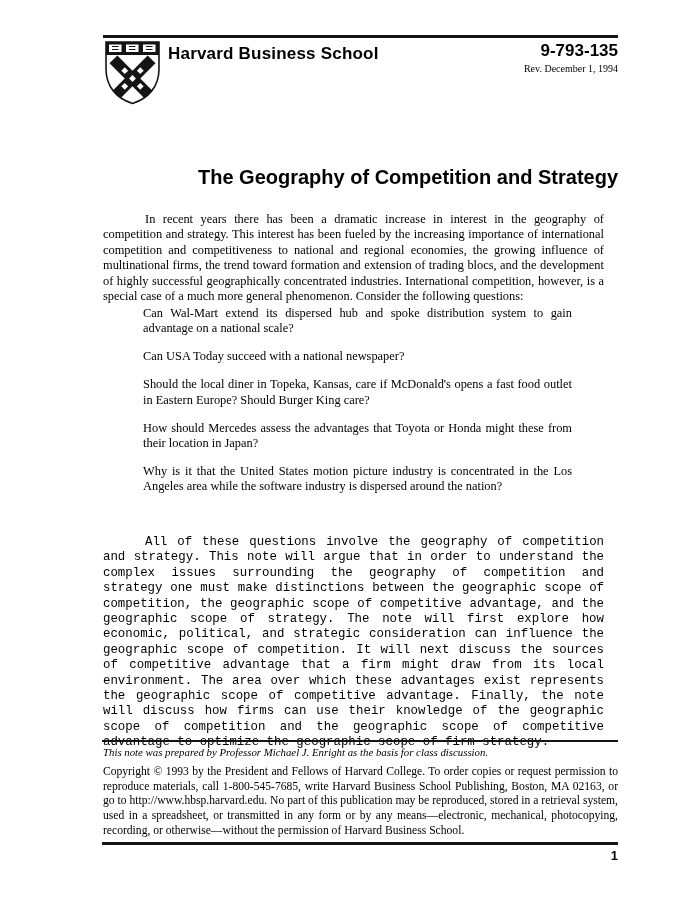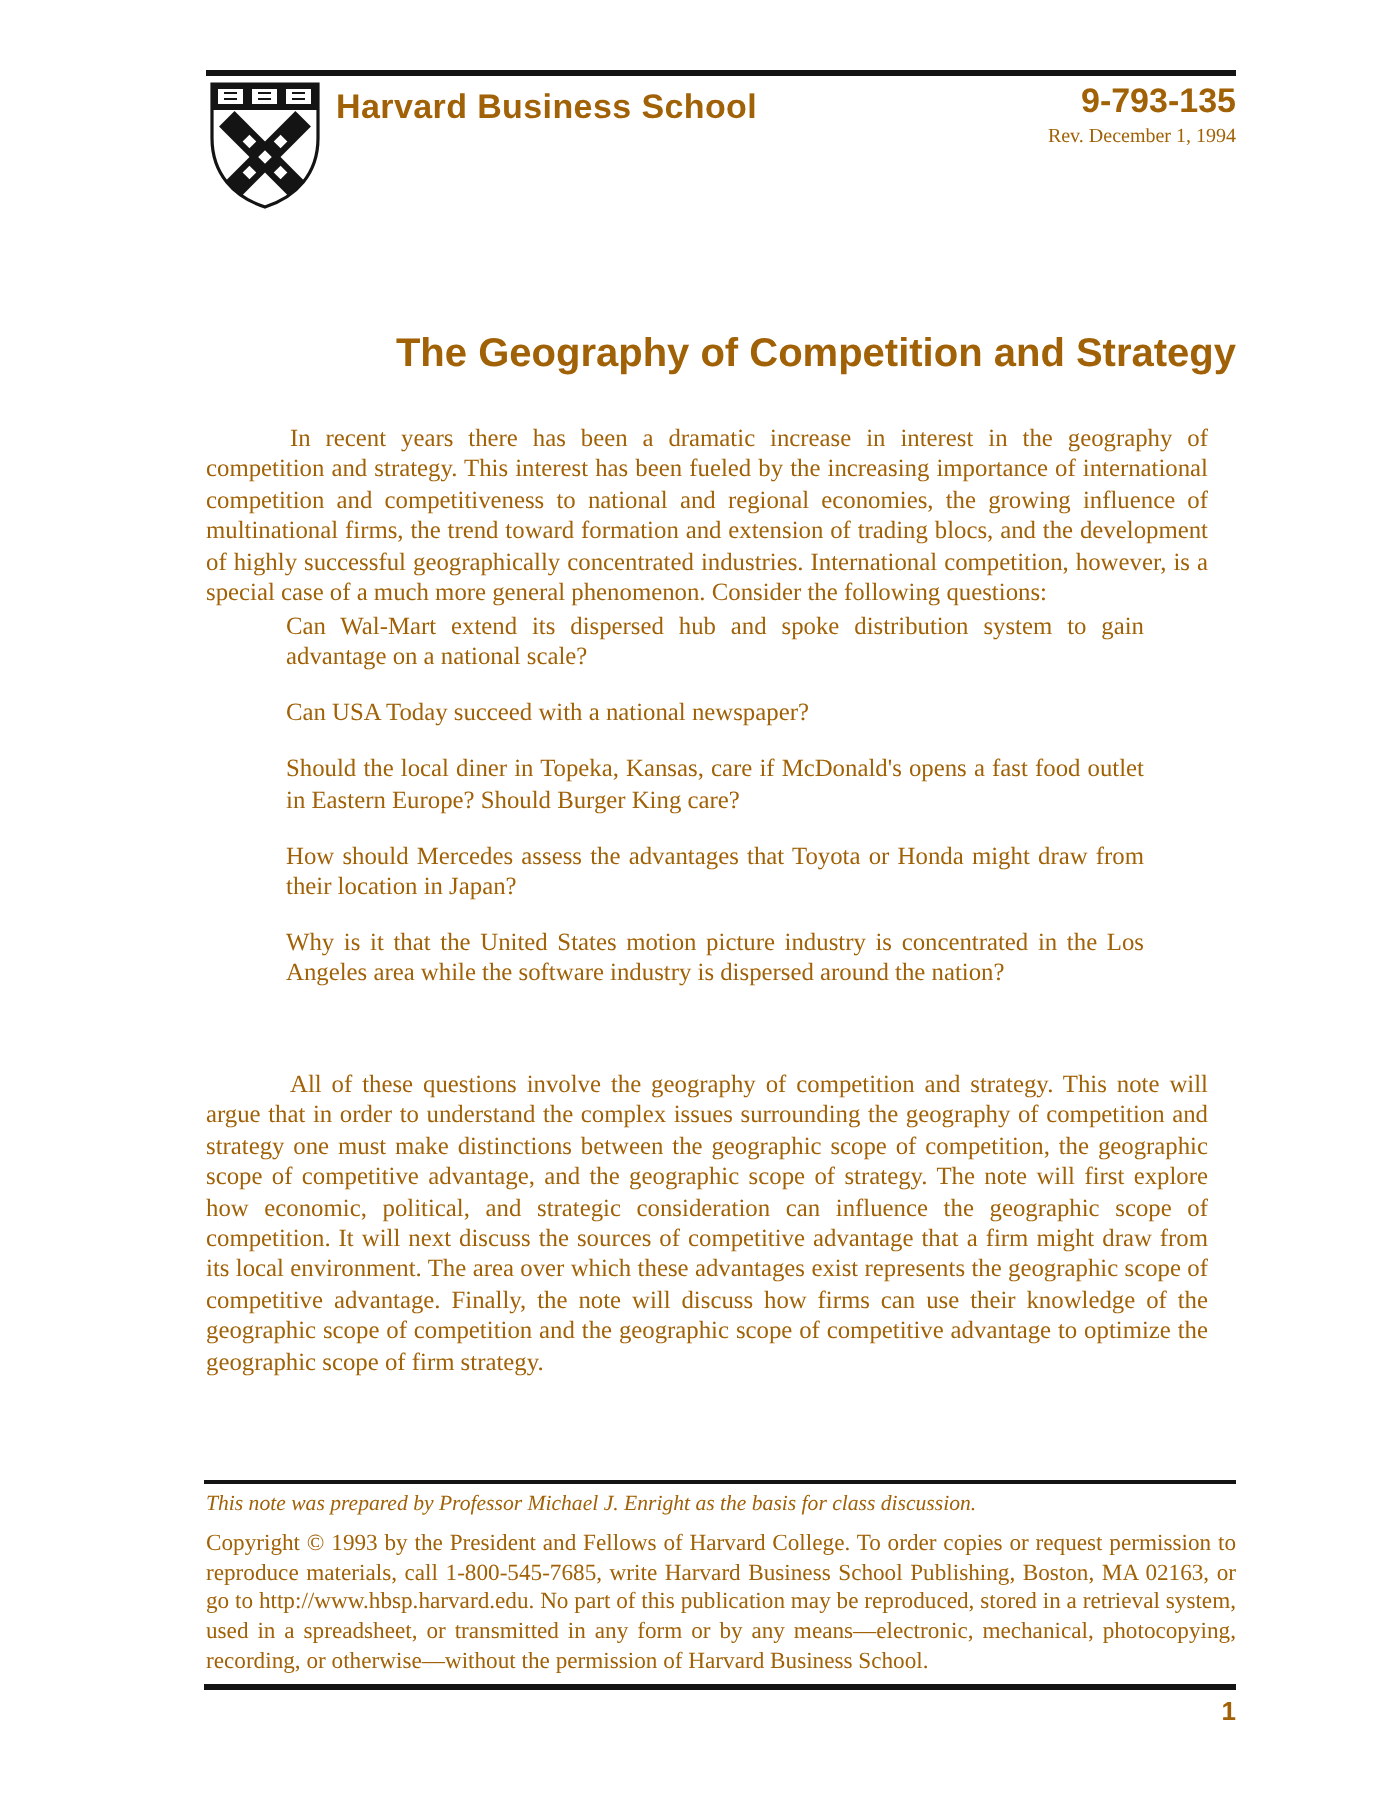--- a/index.html
+++ b/index.html
@@ -1,32 +1,32 @@
 <!DOCTYPE html>
 <html><head>
 <meta charset="utf-8">
 <style>
   html,body{margin:0;padding:0;background:#ffffff;}
-  .page{position:relative;width:700px;height:906px;background:#fff;color:#a16207;
+  .page{position:relative;width:700px;height:906px;background:#fff;color:#000000;
         font-family:"Liberation Serif",serif;overflow:hidden;}
   .abs{position:absolute;}
   .rule{background:#141414;}
   .top-rule{left:103px;right:82px;top:35px;height:3px;}
   .logo{left:104px;top:41px;width:57px;height:64px;}
   .school{left:168px;top:44px;font-family:"Liberation Sans",sans-serif;font-weight:bold;
           font-size:17px;letter-spacing:.2px;}
   .docnum{right:82px;top:41px;font-family:"Liberation Sans",sans-serif;font-weight:bold;
           font-size:17px;text-align:left;}
   .rev{right:82px;top:63px;font-size:10px;text-align:right;}
   .title{left:103px;right:82px;top:166px;text-align:right;
          font-family:"Liberation Sans",sans-serif;font-weight:bold;font-size:20px;}
   .body-text{font-size:12.4px;line-height:15.4px;text-align:justify;}
   .para{left:103px;right:96px;text-indent:42px;}
   .p1{top:212px;}
-  .p2{top:535px;}
+  .p2{top:535px;font-family:Liberation Mono, monospace;}
   .questions{left:143px;right:128px;top:306px;}
   .q{margin-bottom:12.5px;text-align:justify;font-size:12.4px;line-height:15.4px;}
   .fn-rule{left:102px;right:82px;top:740px;height:2px;}
   .fn-note{left:103px;right:82px;top:746px;font-style:italic;font-size:10.8px;}
   .copyright{left:103px;right:82px;top:765px;font-size:11.6px;line-height:14.7px;text-align:justify;}
   .bottom-rule{left:102px;right:82px;top:842px;height:2.5px;}
   .pagenum{right:82px;top:848px;font-family:"Liberation Sans",sans-serif;font-weight:bold;
            font-size:13px;text-align:right;}
 </style>
 </head>
@@ -79,21 +79,21 @@
   <div class="abs rev">Rev. December 1, 1994</div>
 
   <div class="abs title">The Geography of Competition and Strategy</div>
 
   <div class="abs para body-text p1">In recent years there has been a dramatic increase in interest in the geography of competition and strategy.  This interest has been fueled by the increasing importance of international competition and competitiveness to national and regional economies, the growing influence of multinational firms, the trend toward formation and extension of trading blocs, and the development of highly successful geographically concentrated industries.  International competition, however, is a special case of a much more general phenomenon.  Consider the following questions:</div>
 
   <div class="abs questions">
     <div class="q">Can Wal-Mart extend its dispersed hub and spoke distribution system to gain advantage on a national scale?</div>
     <div class="q">Can USA Today succeed with a national newspaper?</div>
     <div class="q">Should the local diner in Topeka, Kansas, care if McDonald's opens a fast food outlet in Eastern Europe?  Should Burger King care?</div>
-    <div class="q">How should Mercedes assess the advantages that Toyota or Honda might draw from their location in Japan?</div>
+    <div class="q">How should Mercedes assess the advantages that Toyota or Honda might these from their location in Japan?</div>
     <div class="q">Why is it that the United States motion picture industry is concentrated in the Los Angeles area while the software industry is dispersed around the nation?</div>
   </div>
 
   <div class="abs para body-text p2">All of these questions involve the geography of competition and strategy.  This note will argue that in order to understand the complex issues surrounding the geography of competition and strategy one must make distinctions between the geographic scope of competition, the geographic scope of competitive advantage, and the geographic scope of strategy.  The note will first explore how economic, political, and strategic consideration can influence the geographic scope of competition.  It will next discuss the sources of competitive advantage that a firm might draw from its local environment.  The area over which these advantages exist represents the geographic scope of competitive advantage.  Finally, the note will discuss how firms can use their knowledge of the geographic scope of competition and the geographic scope of competitive advantage to optimize the geographic scope of firm strategy.</div>
 
   <div class="abs rule fn-rule"></div>
   <div class="abs fn-note">This note was prepared by Professor Michael J. Enright as the basis for class discussion.</div>
   <div class="abs copyright">Copyright © 1993 by the President and Fellows of Harvard College.  To order copies or request permission to reproduce materials, call 1-800-545-7685, write Harvard Business School Publishing, Boston, MA 02163, or go to http://www.hbsp.harvard.edu.  No part of this publication may be reproduced, stored in a retrieval system, used in a spreadsheet, or transmitted in any form or by any means—electronic, mechanical, photocopying, recording, or otherwise—without the permission of Harvard Business School.</div>
   <div class="abs rule bottom-rule"></div>
   <div class="abs pagenum">1</div>

